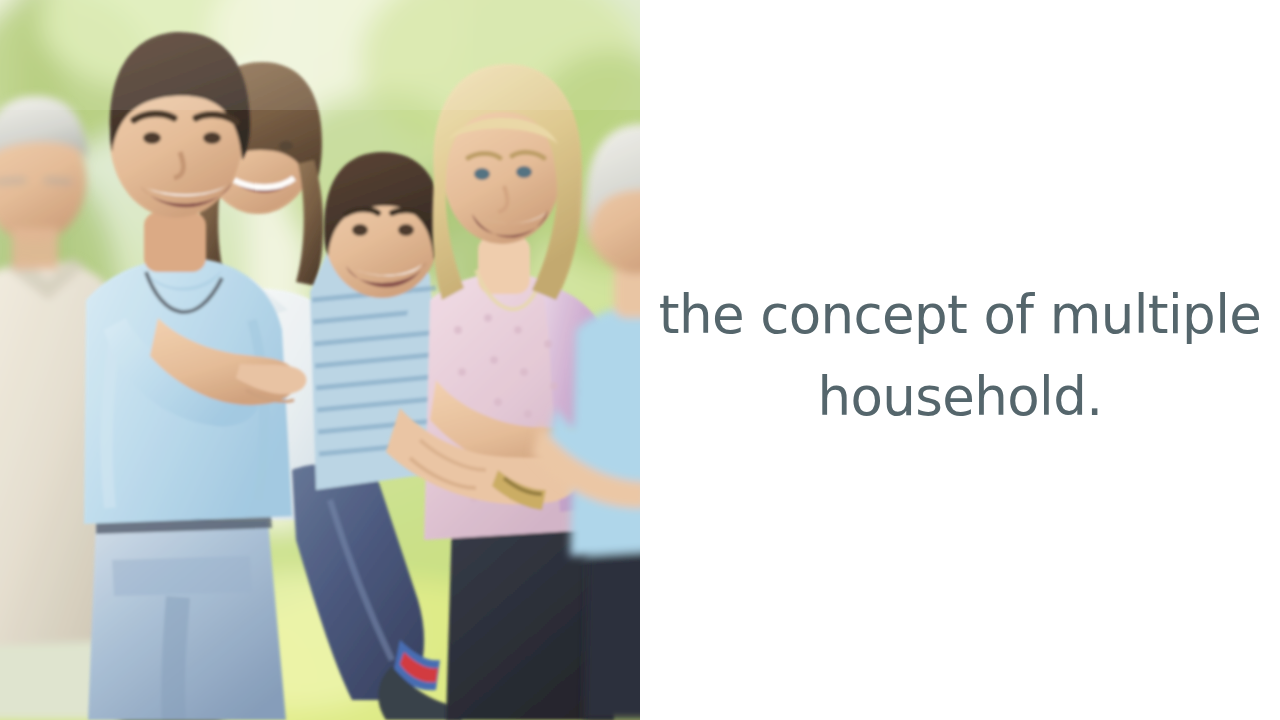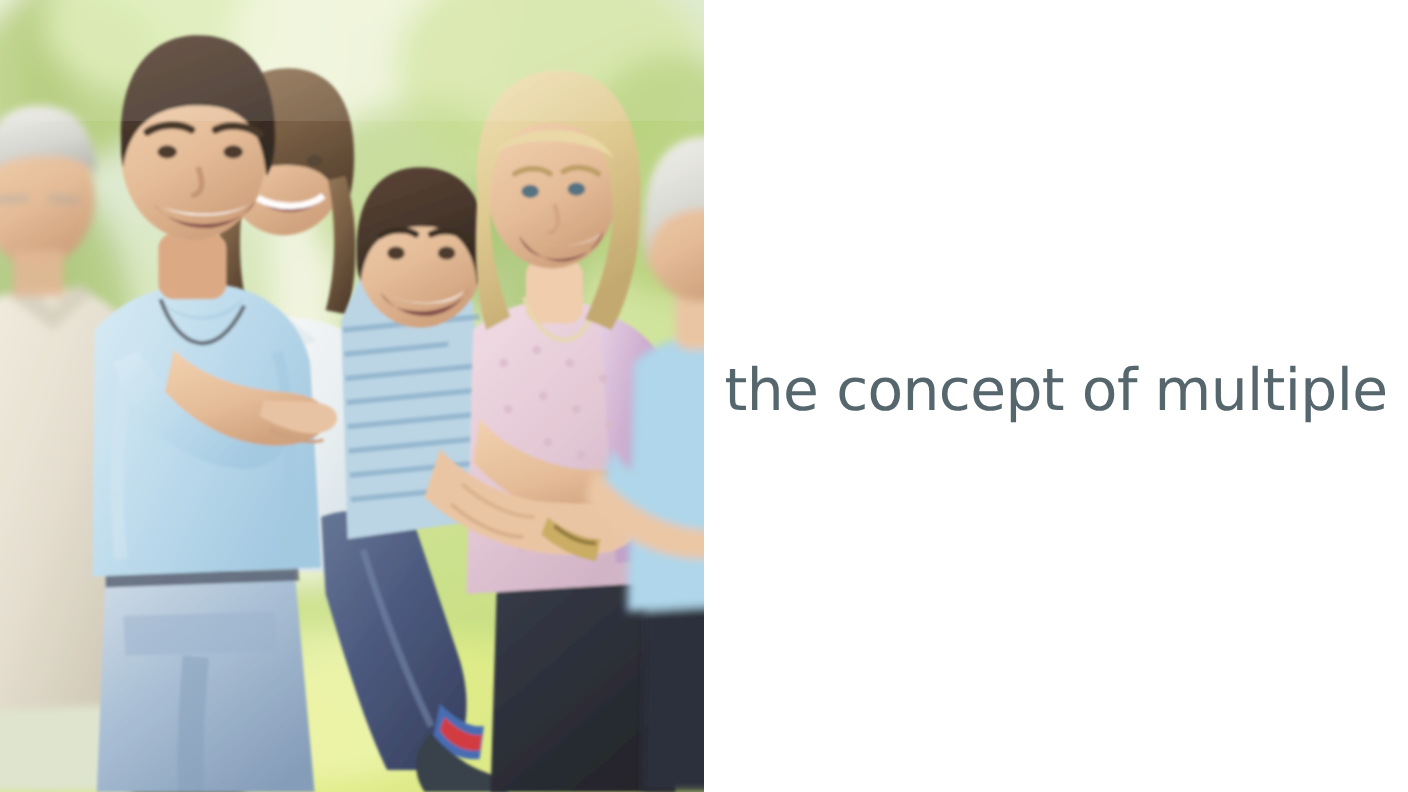--- a/index.html
+++ b/index.html
@@ -437,16 +437,17 @@
 
         <rect x="0" y="0" width="640" height="720" fill="#fff6d8" opacity="0.07"></rect>
         <rect x="0" y="0" width="640" height="110" fill="#ffffff" opacity="0.10"></rect>
       </svg>
     </div>
   </div>
 
   <div class="text-panel">
     <p class="caption">
       <span class="caption-line">the concept of multiple</span>
+      <span class="caption-line">household.</span>
     </p>
   </div>
 
 </div>
 
 </body></html>

